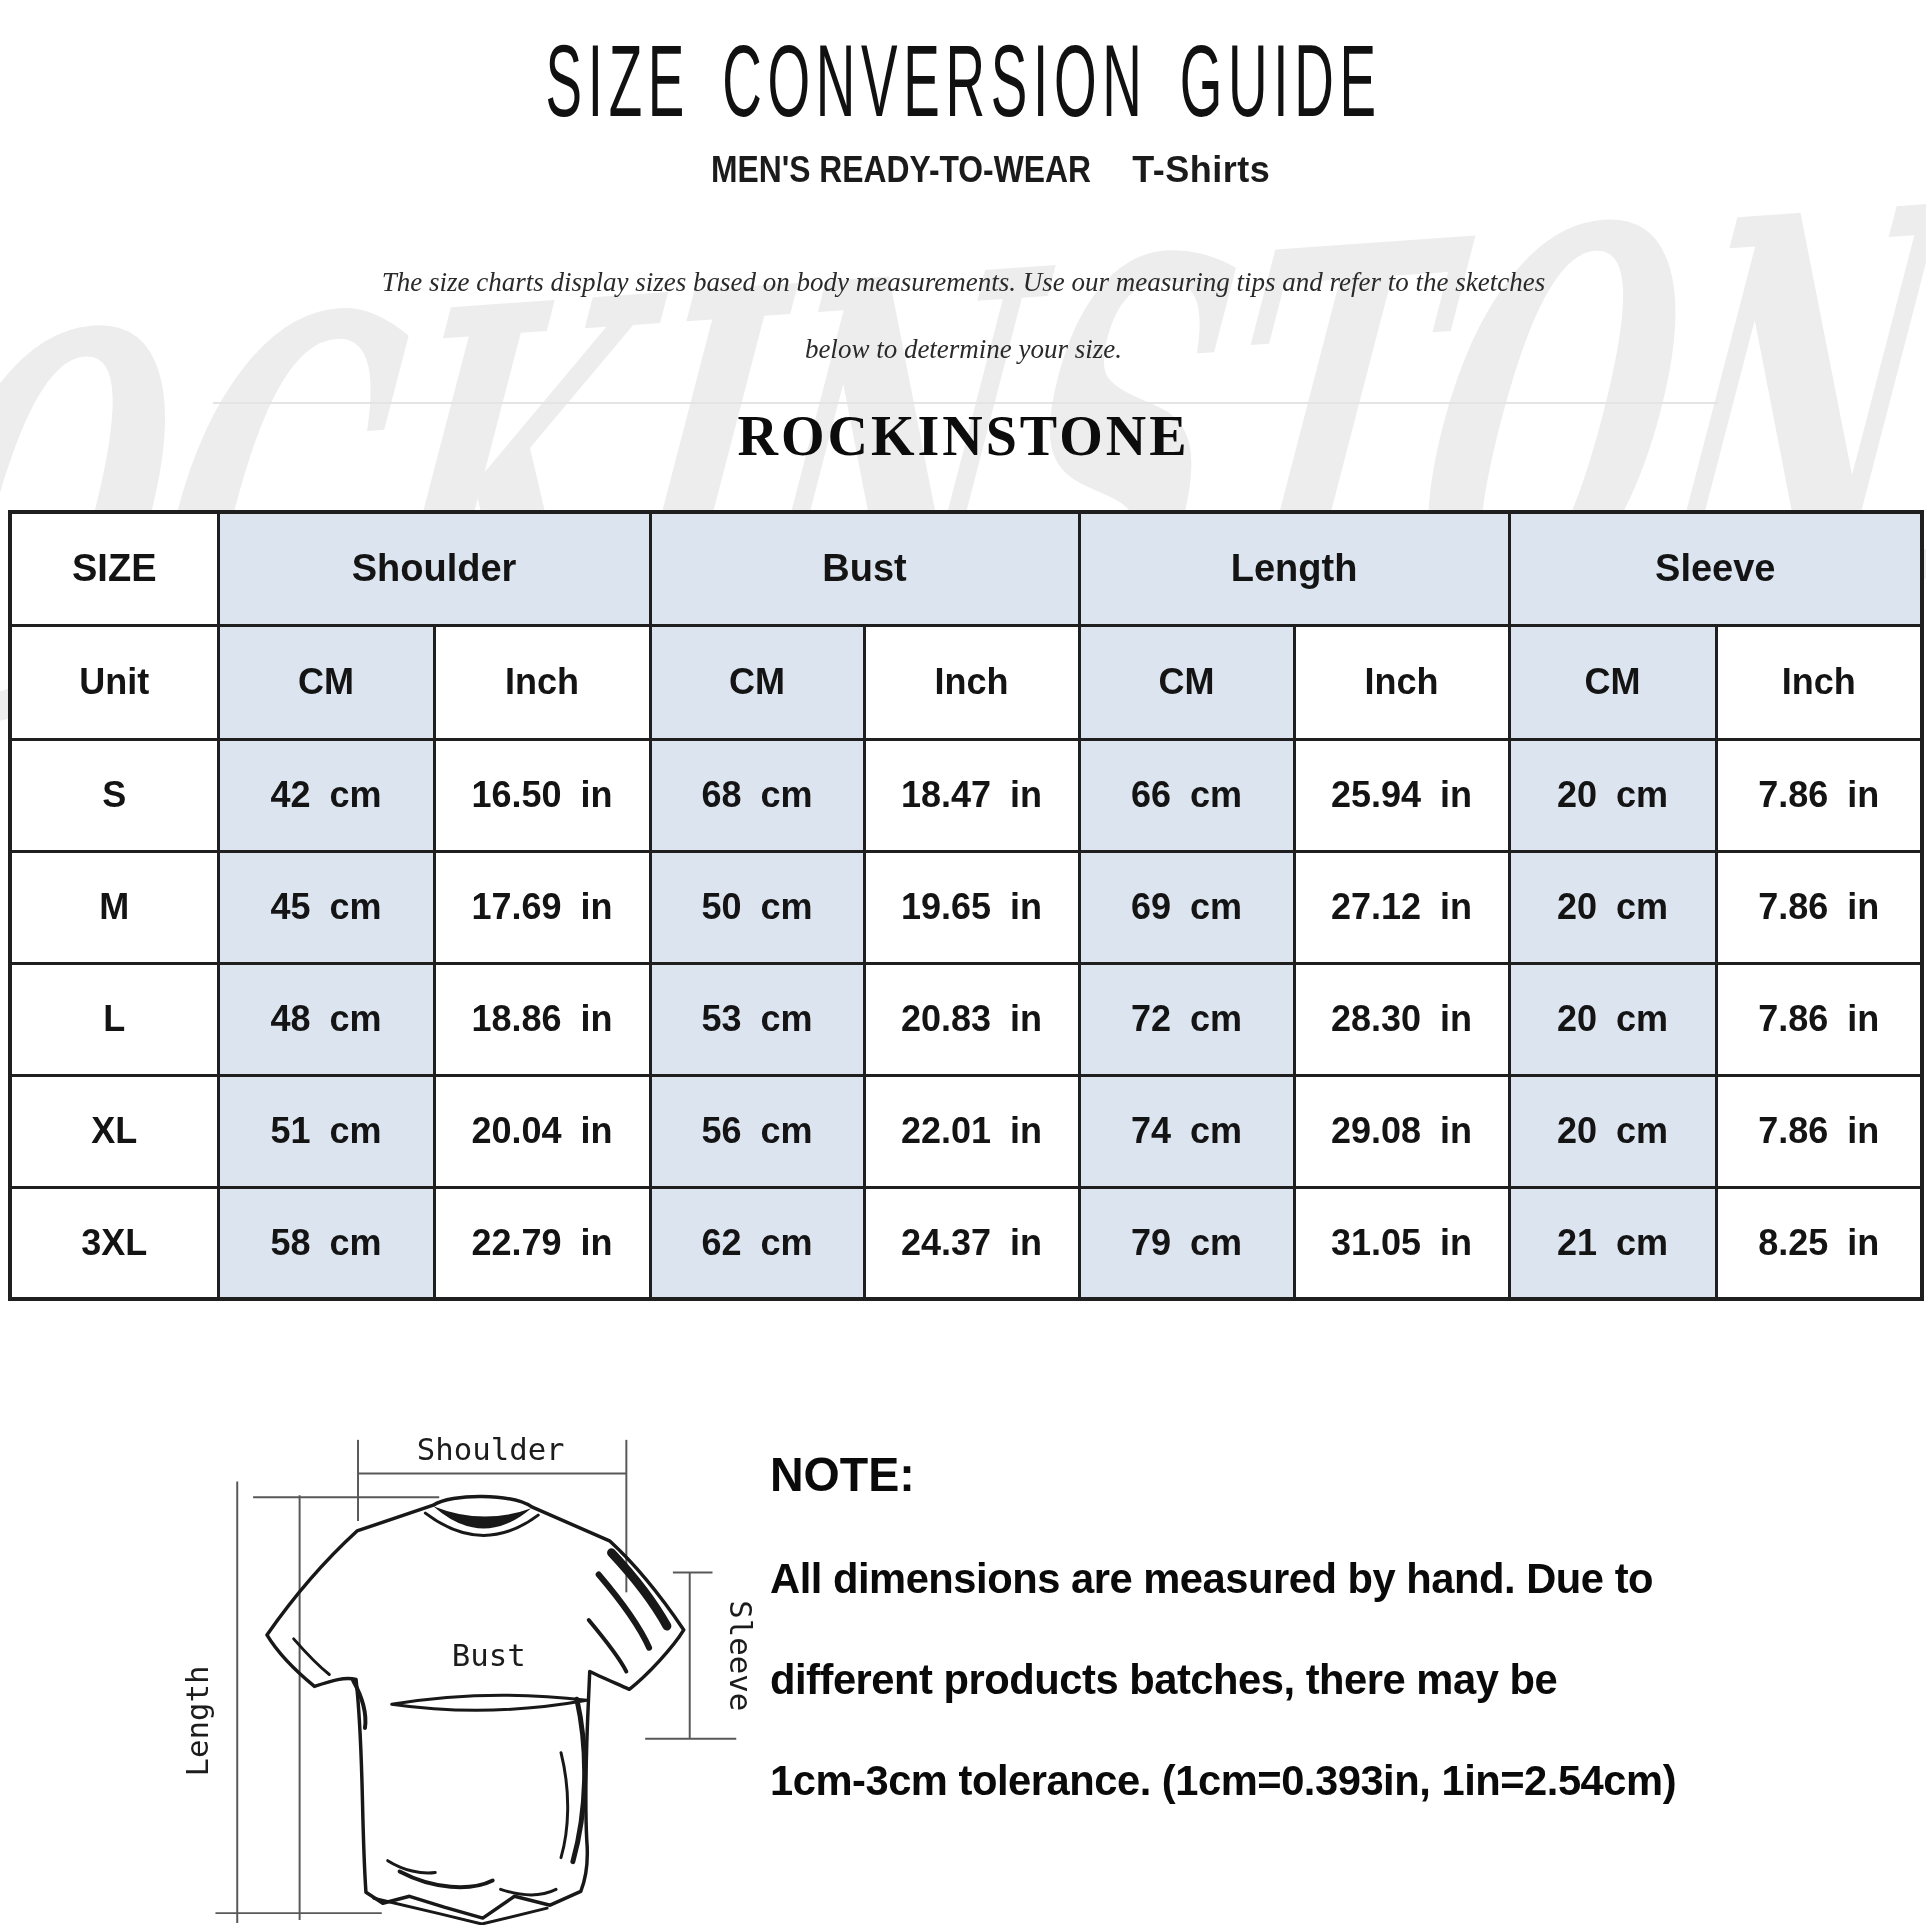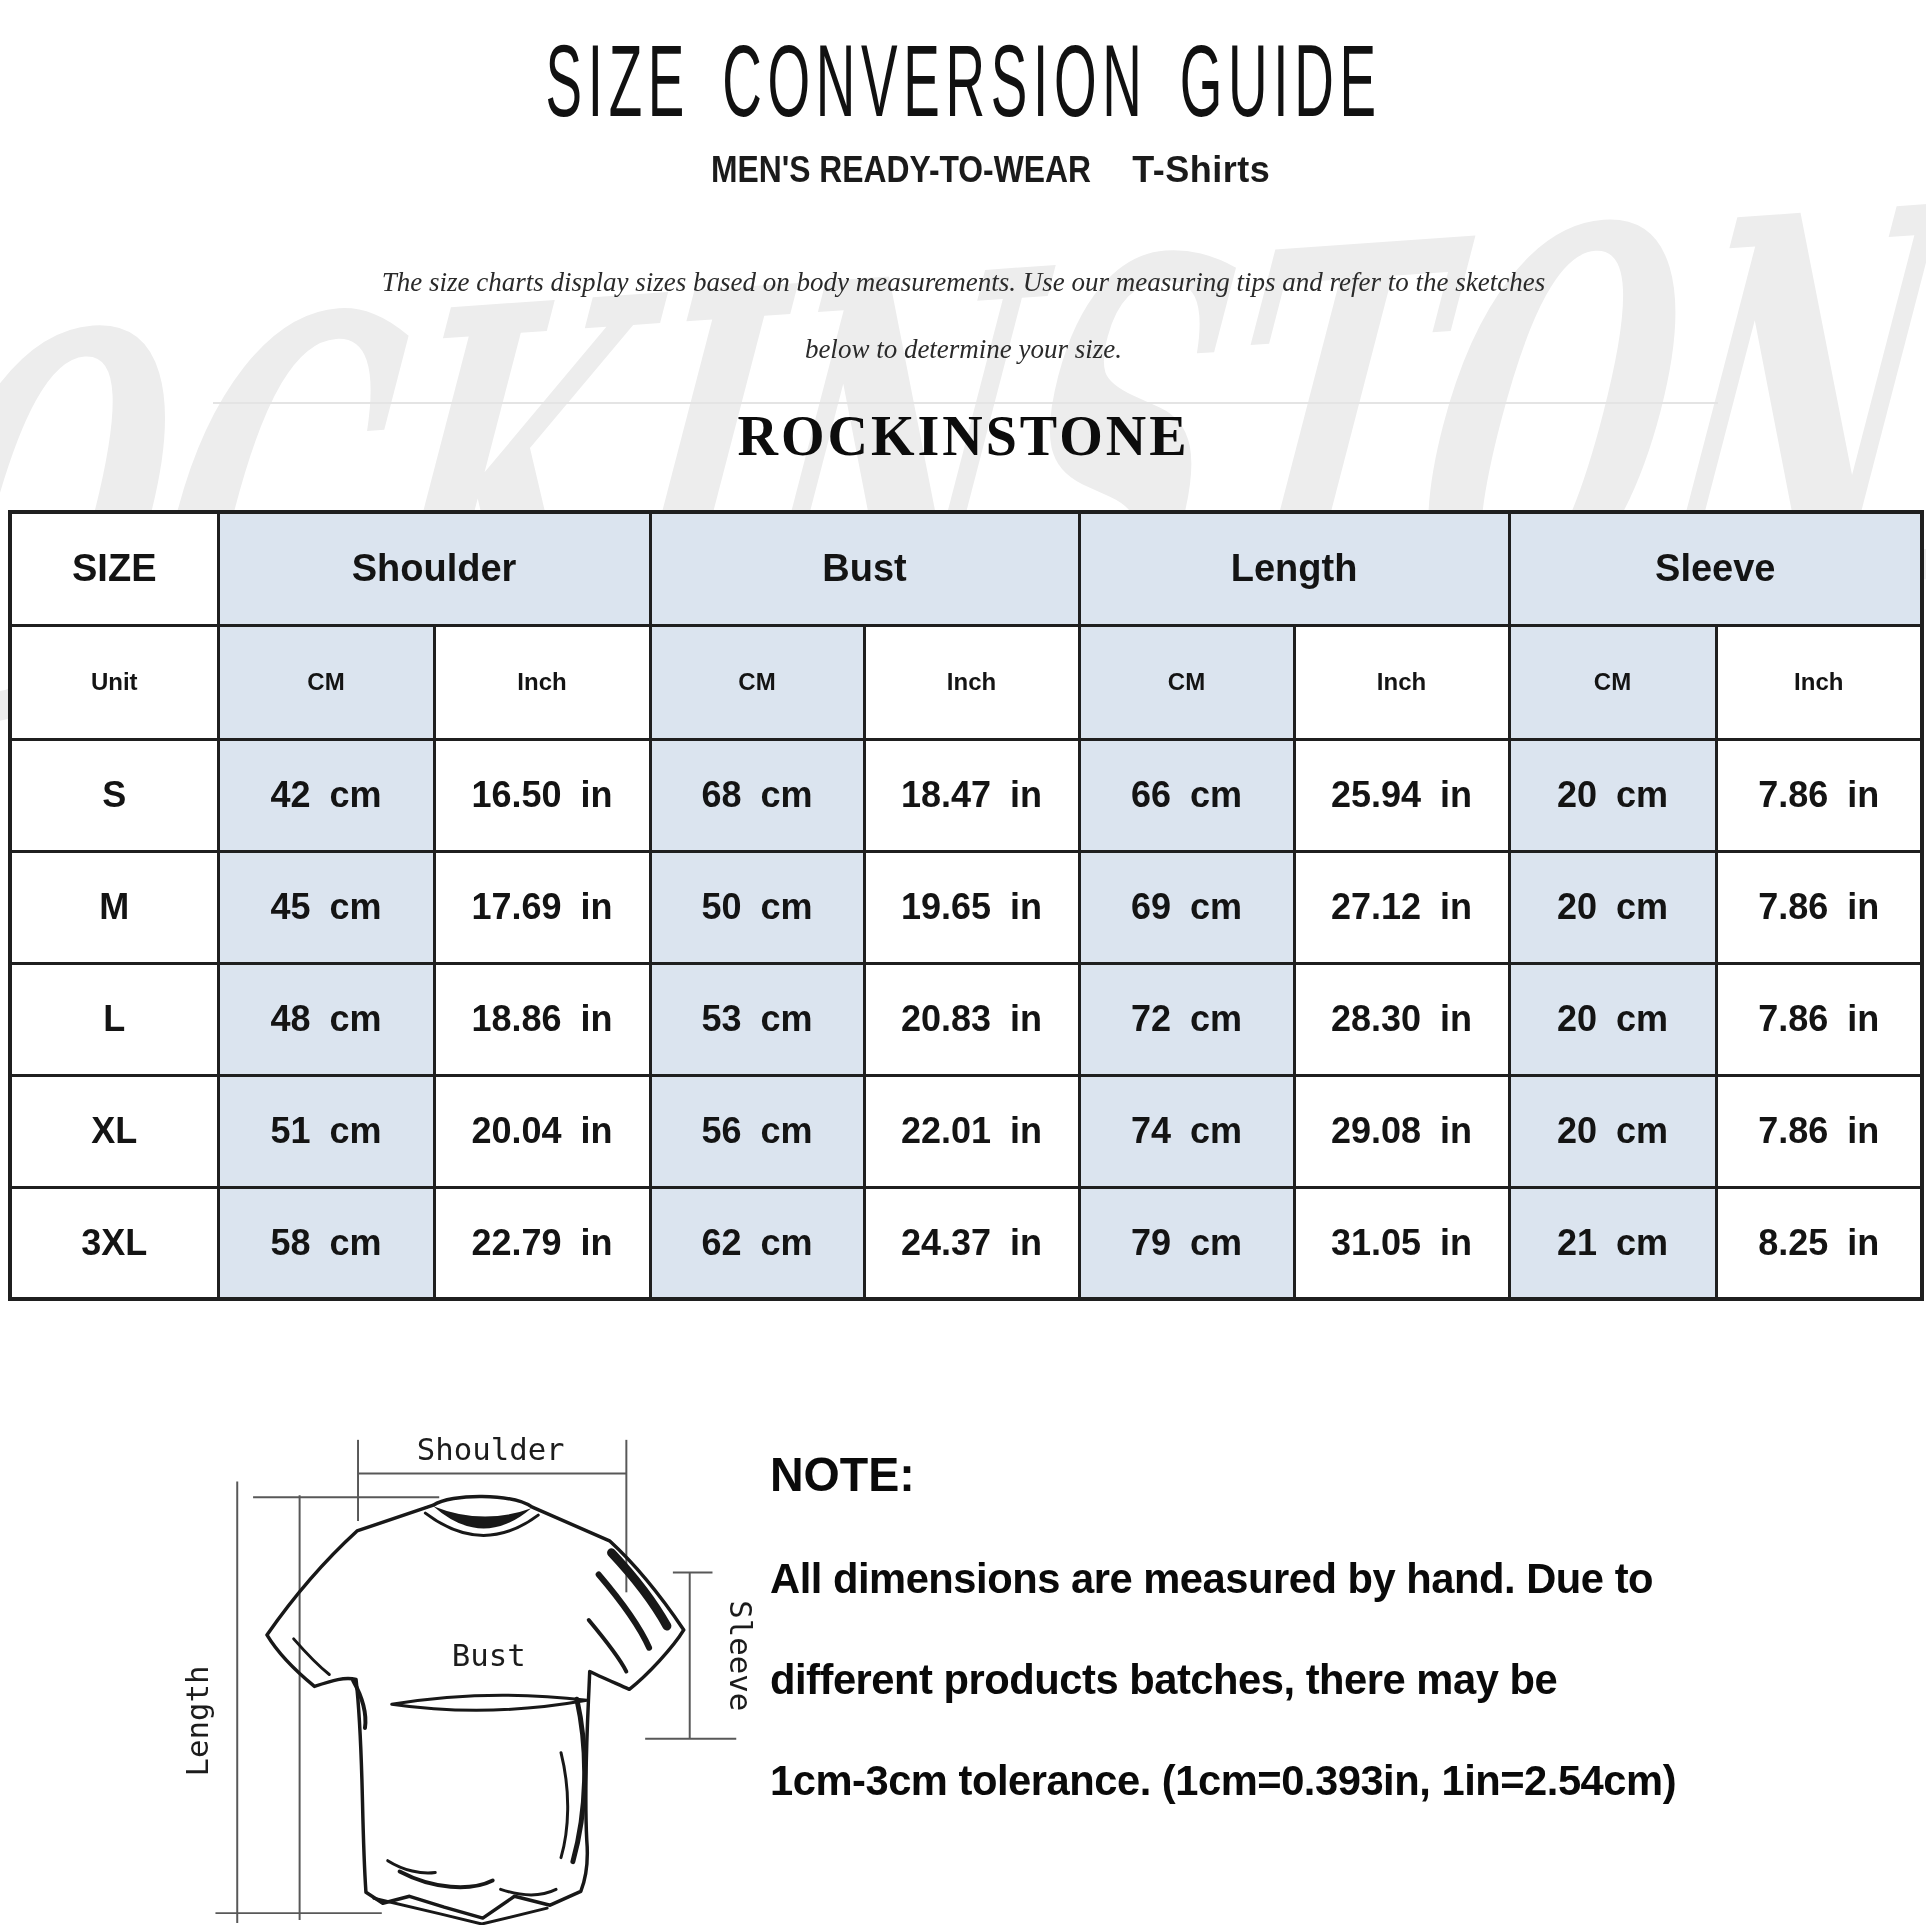--- a/index.html
+++ b/index.html
@@ -71,21 +71,21 @@
   }
   .size-table td{
     border:3px solid var(--table-border);
     text-align:center;vertical-align:middle;
     font-weight:700;color:#141414;
     font-size:36px;word-spacing:9px;
     background:#ffffff;
   }
   .size-table{border:4px solid var(--table-border);}
   .size-table tr.grp td{height:113px;font-size:38px;}
-  .size-table tr.unit td{height:114px;font-size:24px;}
+  .size-table tr.unit td{height:114px;font-size:36px;}
   .size-table tr.data td{height:112px;}
   .size-table td.c{background:var(--accent-cell);}
 
   
   .diagram{position:absolute;left:144px;top:1424px;width:634px;height:501px;z-index:2;}
   .diagram svg{width:100%;height:100%;display:block;}
   .diagram text{
     font-family:"DejaVu Sans Mono",monospace;
     font-size:31px;fill:#1c1c1c;
   }

